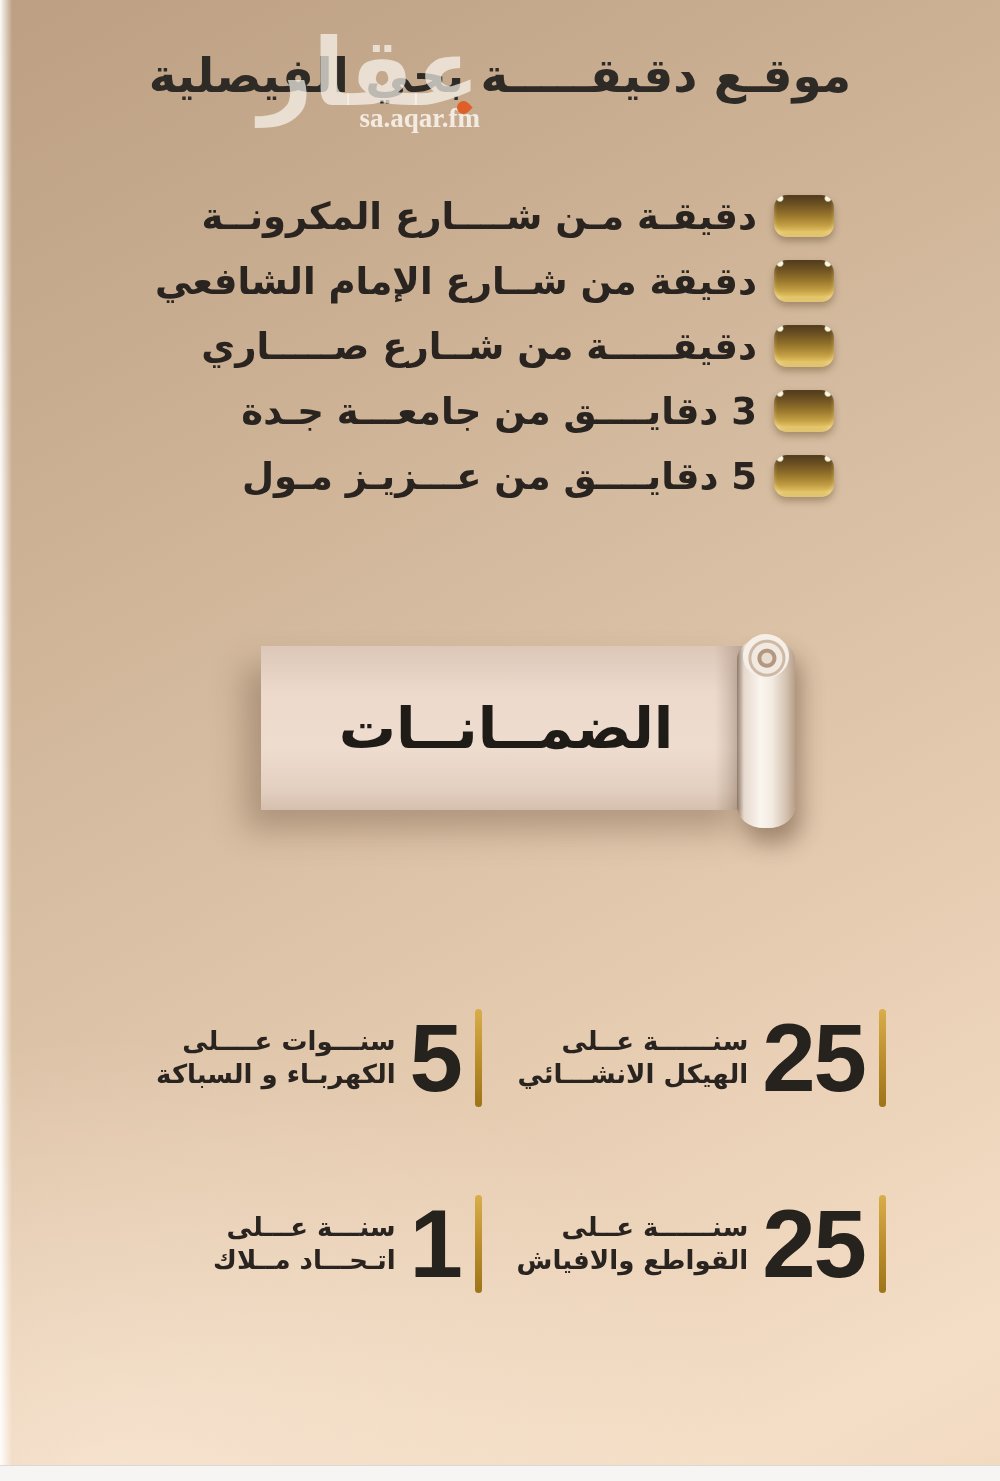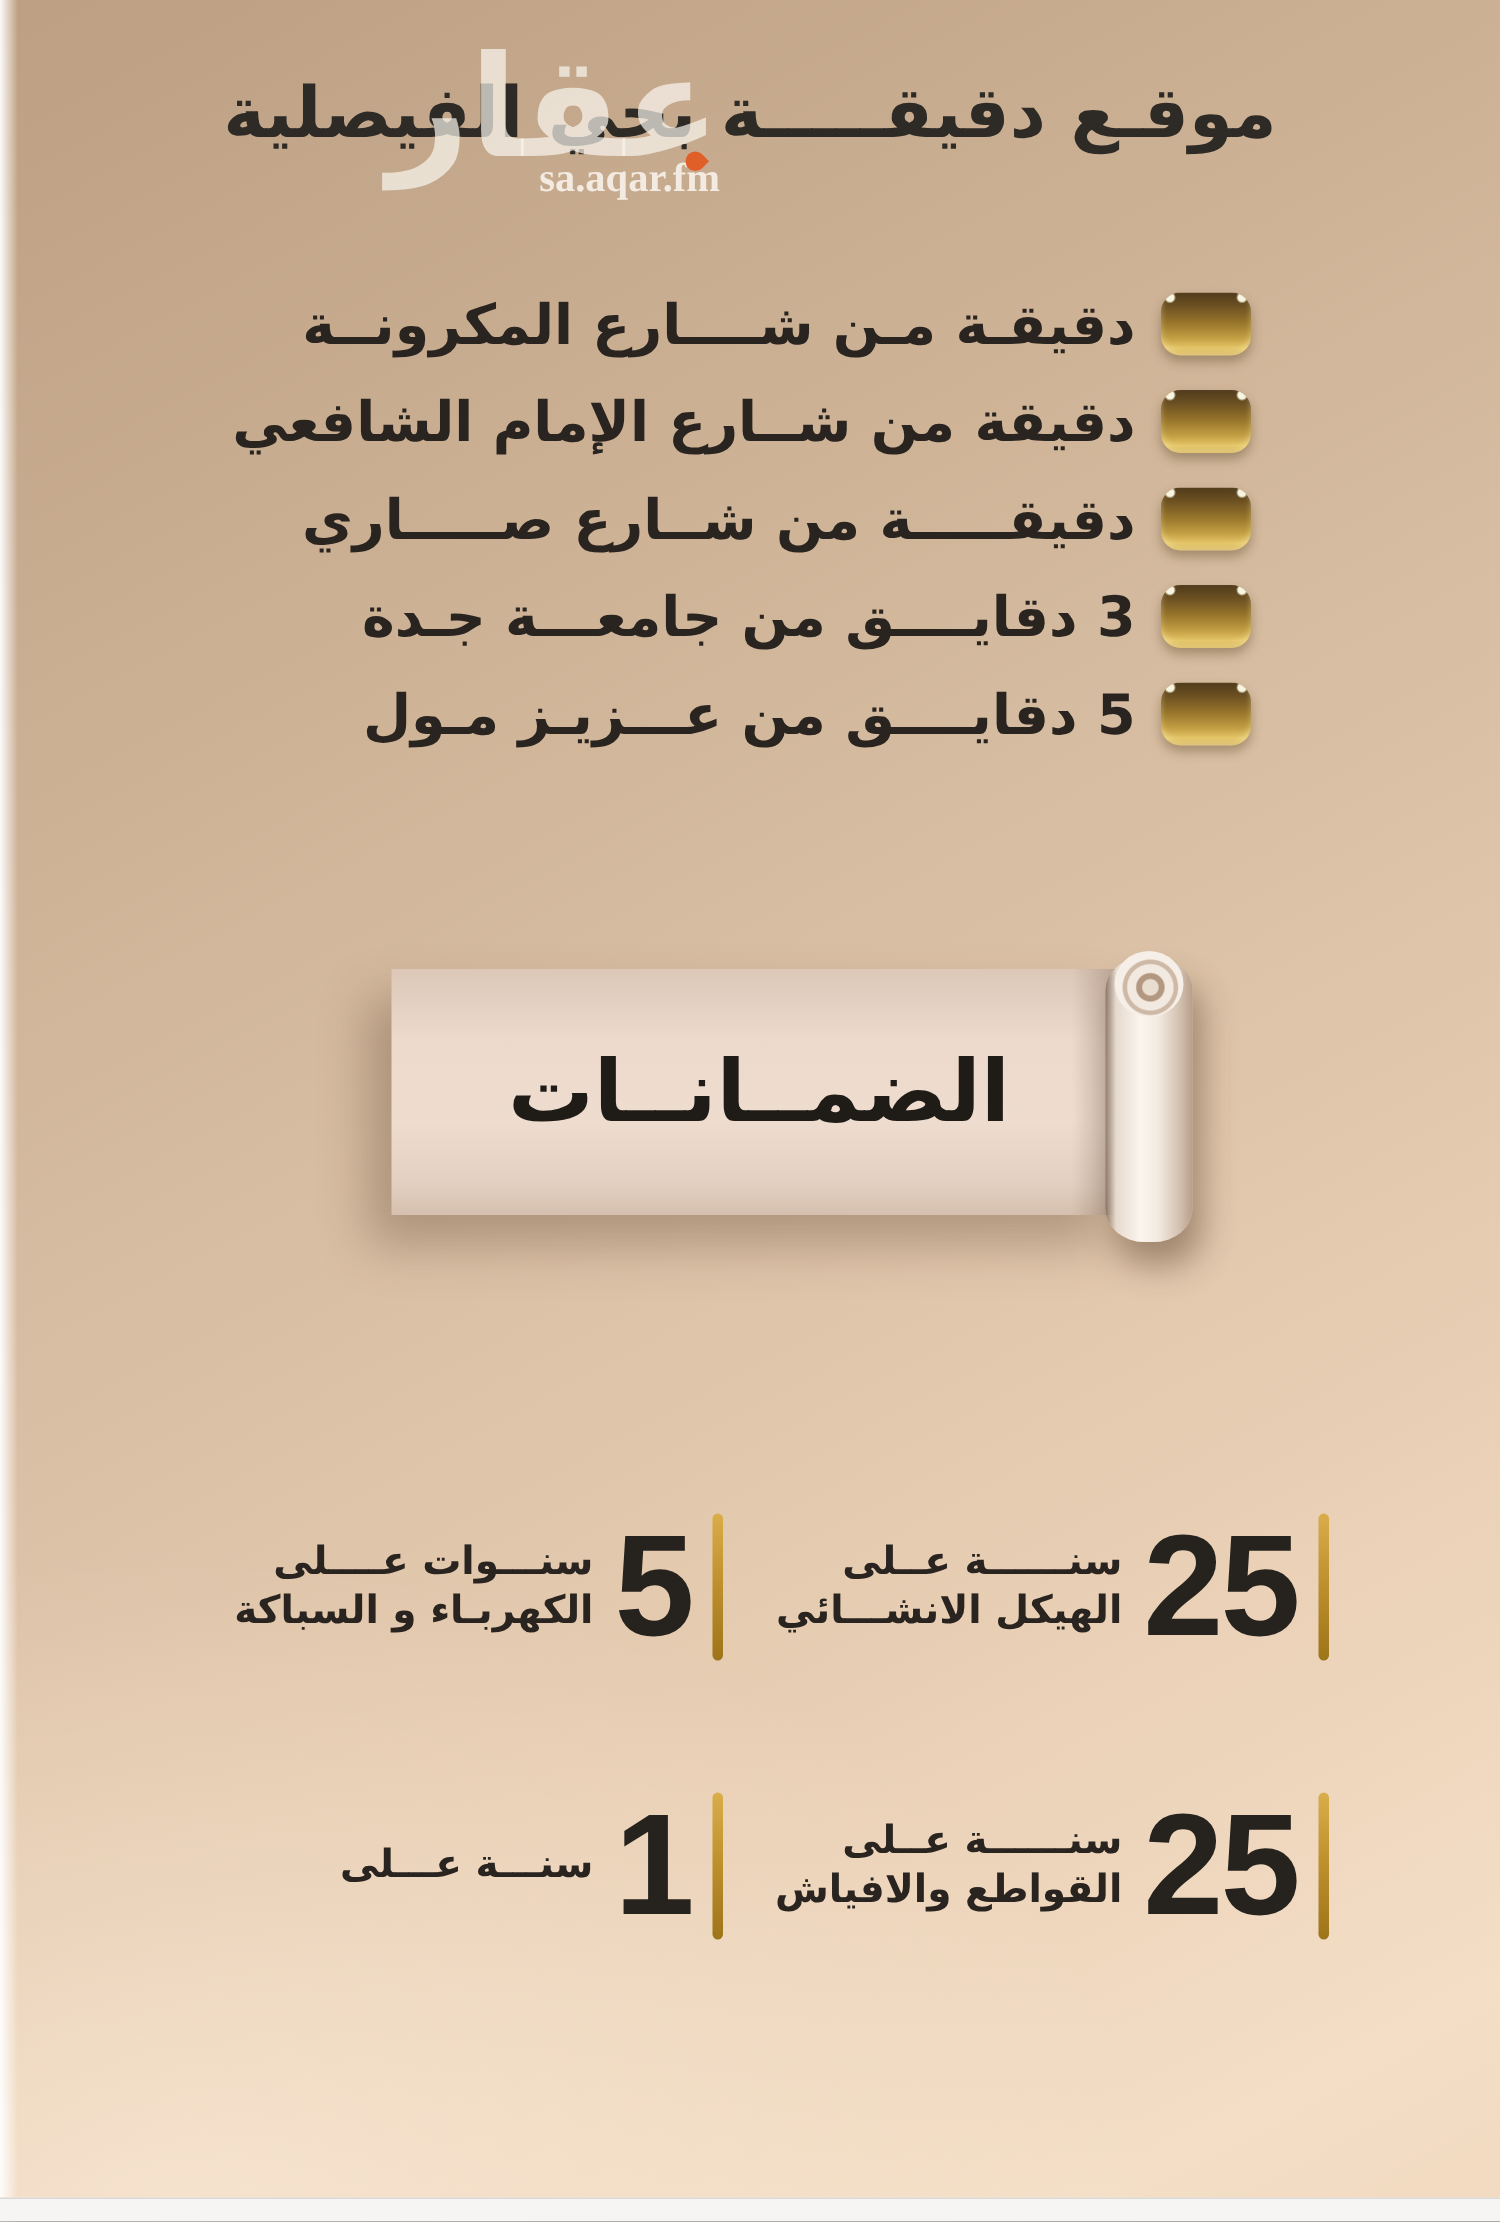--- a/index.html
+++ b/index.html
@@ -144,18 +144,19 @@
       <span class="wline">سنــــــة عــلى</span>
       <span class="wline">القواطع والافياش</span>
     </span>
   </div>
 
   <div class="warranty w-d">
     <span class="gbar"></span>
     <span class="wnum">1</span>
     <span class="wlines">
       <span class="wline">سنـــة عـــلى</span>
+      <span class="wline">اتـحـــاد مــلاك</span>
     </span>
   </div>
 
   <div class="edge-left"></div>
   <div class="edge-bottom"></div>
 </div>
 
 </body></html>

